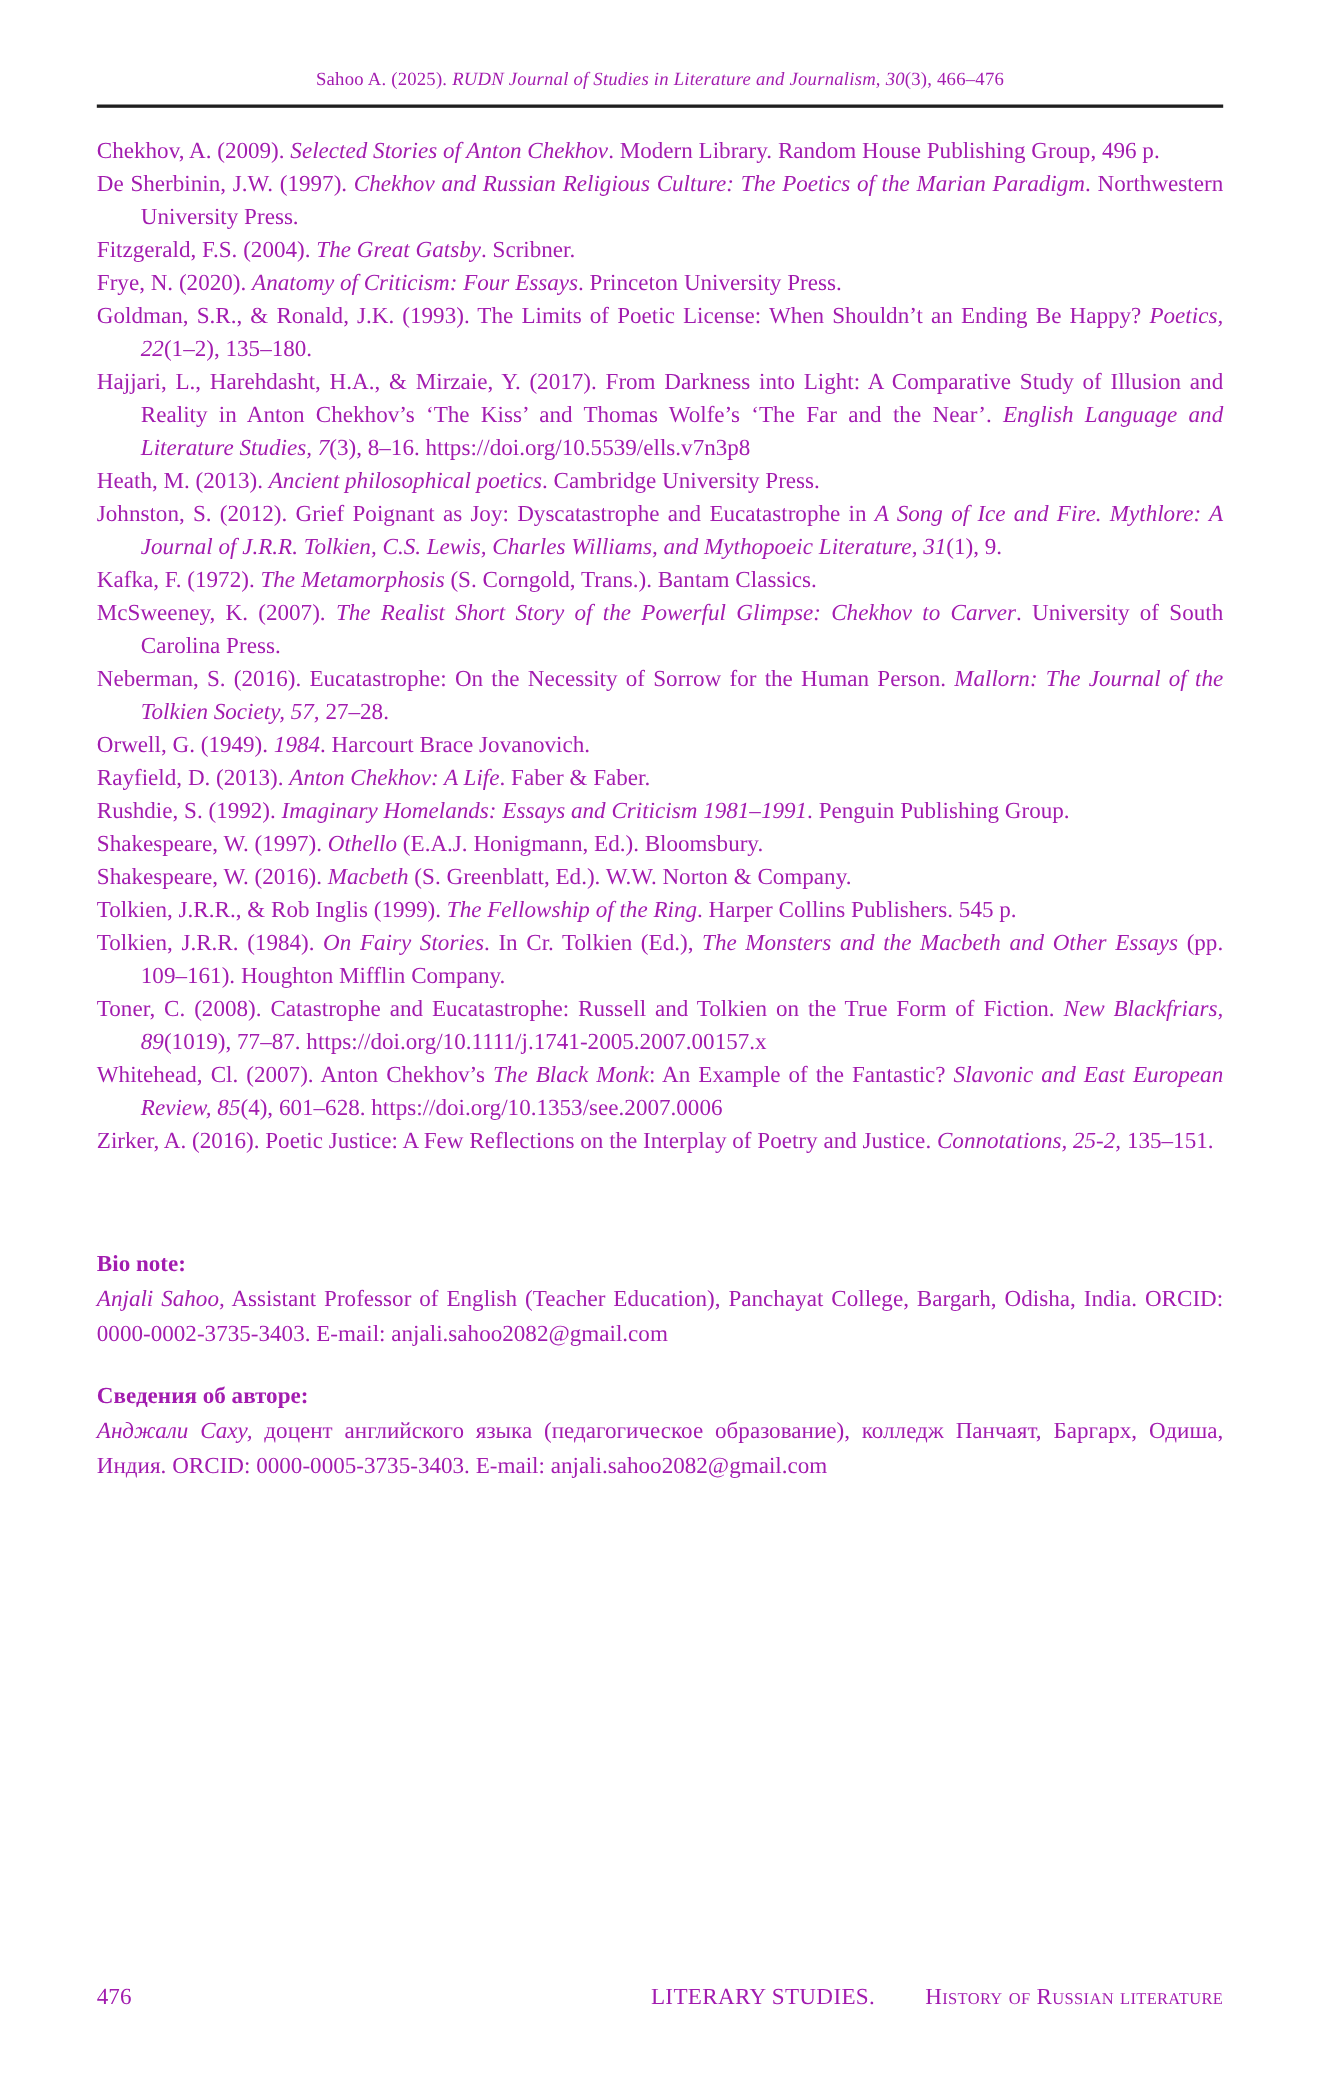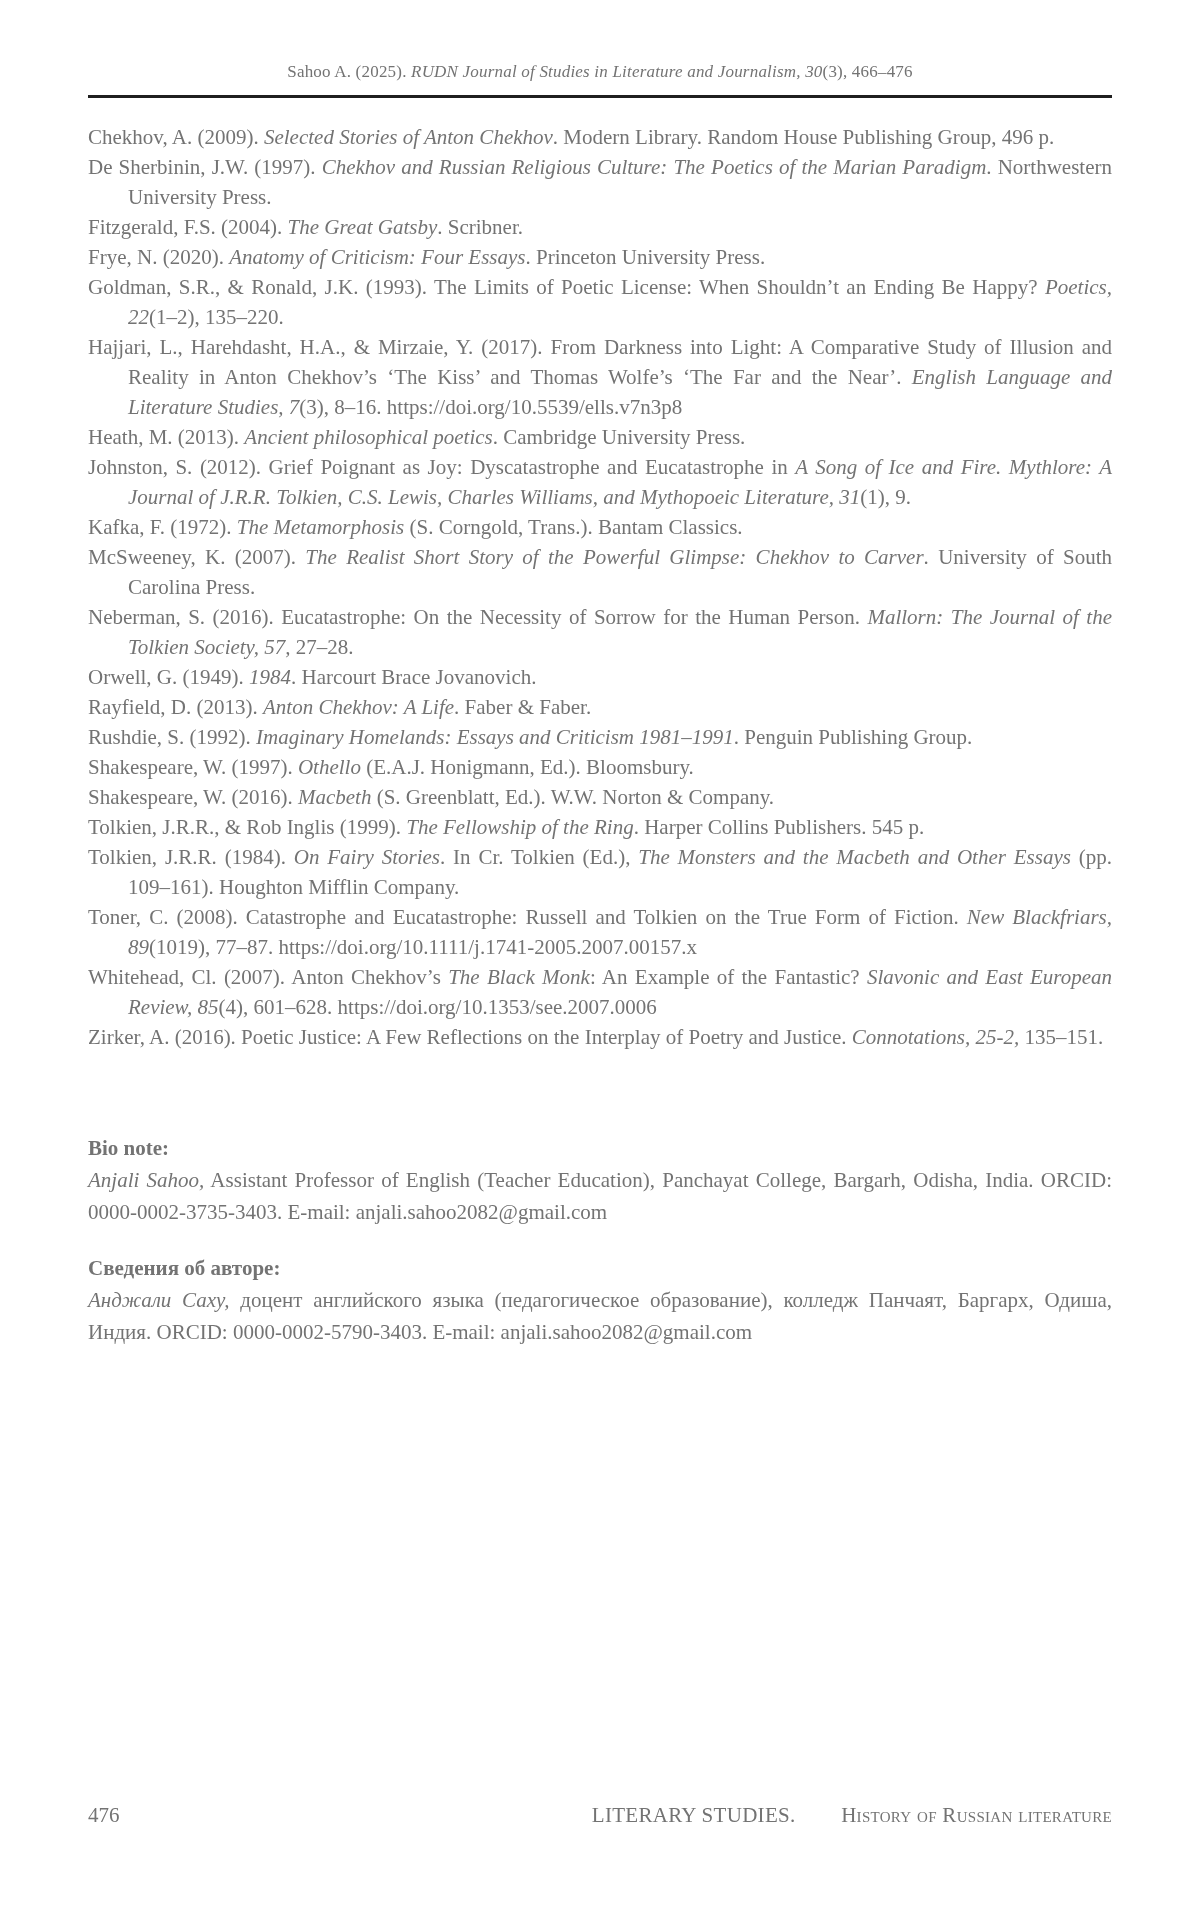--- a/index.html
+++ b/index.html
@@ -3,21 +3,21 @@
 <meta charset="utf-8">
 <style>
   html, body { margin: 0; padding: 0; background: #e8e8e8; }
   .page {
     position: relative;
     width: 1200px;
     height: 1906px;
     margin: 0 auto;
     background: #ffffff;
     font-family: "Liberation Serif", serif;
-    color: #737373;
+    color: #a21caf;
     overflow: hidden;
   }
   .content { padding: 0 88px; }
   .running-header {
     padding-top: 62px;
     text-align: center;
     font-size: 17px;
     letter-spacing: 0.2px;
     white-space: nowrap;
   }
@@ -66,21 +66,21 @@
 
     <div class="running-header"><span>Sahoo A. (2025). </span><span class="it">RUDN Journal of Studies in Literature and Journalism, 30</span><span>(3), 466–476</span></div>
 
     <hr class="header-rule">
 
     <div class="references">
         <p class="ref"><span>Chekhov, A. (2009). </span><span class="it">Selected Stories of Anton Chekhov</span><span>. Modern Library. Random House Publishing Group, 496 p.</span></p>
         <p class="ref"><span>De Sherbinin, J.W. (1997). </span><span class="it">Chekhov and Russian Religious Culture: The Poetics of the Marian Paradigm</span><span>. Northwestern University Press.</span></p>
         <p class="ref"><span>Fitzgerald, F.S. (2004). </span><span class="it">The Great Gatsby</span><span>. Scribner.</span></p>
         <p class="ref"><span>Frye, N. (2020). </span><span class="it">Anatomy of Criticism: Four Essays</span><span>. Princeton University Press.</span></p>
-        <p class="ref"><span>Goldman, S.R., &amp; Ronald, J.K. (1993). The Limits of Poetic License: When Shouldn’t an Ending Be Happy? </span><span class="it">Poetics, 22</span><span>(1–2), 135–220.</span></p>
+        <p class="ref"><span>Goldman, S.R., &amp; Ronald, J.K. (1993). The Limits of Poetic License: When Shouldn’t an Ending Be Happy? </span><span class="it">Poetics, 22</span><span>(1–2), 135–180.</span></p>
         <p class="ref"><span>Hajjari, L., Harehdasht, H.A., &amp; Mirzaie, Y. (2017). From Darkness into Light: A Comparative Study of Illusion and Reality in Anton Chekhov’s ‘The Kiss’ and Thomas Wolfe’s ‘The Far and the Near’. </span><span class="it">English Language and Literature Studies, 7</span><span>(3), 8–16. https://doi.org/10.5539/ells.v7n3p8</span></p>
         <p class="ref"><span>Heath, M. (2013). </span><span class="it">Ancient philosophical poetics</span><span>. Cambridge University Press.</span></p>
         <p class="ref"><span>Johnston, S. (2012). Grief Poignant as Joy: Dyscatastrophe and Eucatastrophe in </span><span class="it">A Song of Ice and Fire. Mythlore: A Journal of J.R.R. Tolkien, C.S. Lewis, Charles Williams, and Mythopoeic Literature, 31</span><span>(1), 9.</span></p>
         <p class="ref"><span>Kafka, F. (1972). </span><span class="it">The Metamorphosis</span><span> (S. Corngold, Trans.). Bantam Classics.</span></p>
         <p class="ref"><span>McSweeney, K. (2007). </span><span class="it">The Realist Short Story of the Powerful Glimpse: Chekhov to Carver</span><span>. University of South Carolina Press.</span></p>
         <p class="ref"><span>Neberman, S. (2016). Eucatastrophe: On the Necessity of Sorrow for the Human Person. </span><span class="it">Mallorn: The Journal of the Tolkien Society, 57,</span><span> 27–28.</span></p>
         <p class="ref"><span>Orwell, G. (1949). </span><span class="it">1984</span><span>. Harcourt Brace Jovanovich.</span></p>
         <p class="ref"><span>Rayfield, D. (2013). </span><span class="it">Anton Chekhov: A Life</span><span>. Faber &amp; Faber.</span></p>
         <p class="ref"><span>Rushdie, S. (1992). </span><span class="it">Imaginary Homelands: Essays and Criticism 1981–1991</span><span>. Penguin Publishing Group.</span></p>
         <p class="ref"><span>Shakespeare, W. (1997). </span><span class="it">Othello</span><span> (E.A.J. Honigmann, Ed.). Bloomsbury.</span></p>
@@ -92,21 +92,21 @@
         <p class="ref"><span>Zirker, A. (2016). Poetic Justice: A Few Reflections on the Interplay of Poetry and Justice. </span><span class="it">Connotations, 25-2,</span><span> 135–151.</span></p>
       </div>
 
     <div class="bio-section en">
       <p class="bio-heading">Bio note:</p>
       <p class="bio-text"><span class="it">Anjali Sahoo,</span><span> Assistant Professor of English (Teacher Education), Panchayat College, Bargarh, Odisha, India. ORCID: 0000-0002-3735-3403. E-mail: anjali.sahoo2082@gmail.com</span></p>
     </div>
 
     <div class="bio-section ru">
       <p class="bio-heading">Сведения об авторе:</p>
-      <p class="bio-text"><span class="it">Анджали Саху,</span><span> доцент английского языка (педагогическое образование), колледж Панчаят, Баргарх, Одиша, Индия. ORCID: 0000-0002-5790-3403. E-mail: anjali.sahoo2082@gmail.com</span></p>
+      <p class="bio-text"><span class="it">Анджали Саху,</span><span> доцент английского языка (педагогическое образование), колледж Панчаят, Баргарх, Одиша, Индия. ORCID: 0000-0005-3735-3403. E-mail: anjali.sahoo2082@gmail.com</span></p>
     </div>
 
   </div>
 
   <div class="footer">
     <span>476</span>
     <span class="running-title"><span>LITERARY STUDIES. </span><span class="smallcaps">History of Russian literature</span></span>
   </div>
 </div>
 

